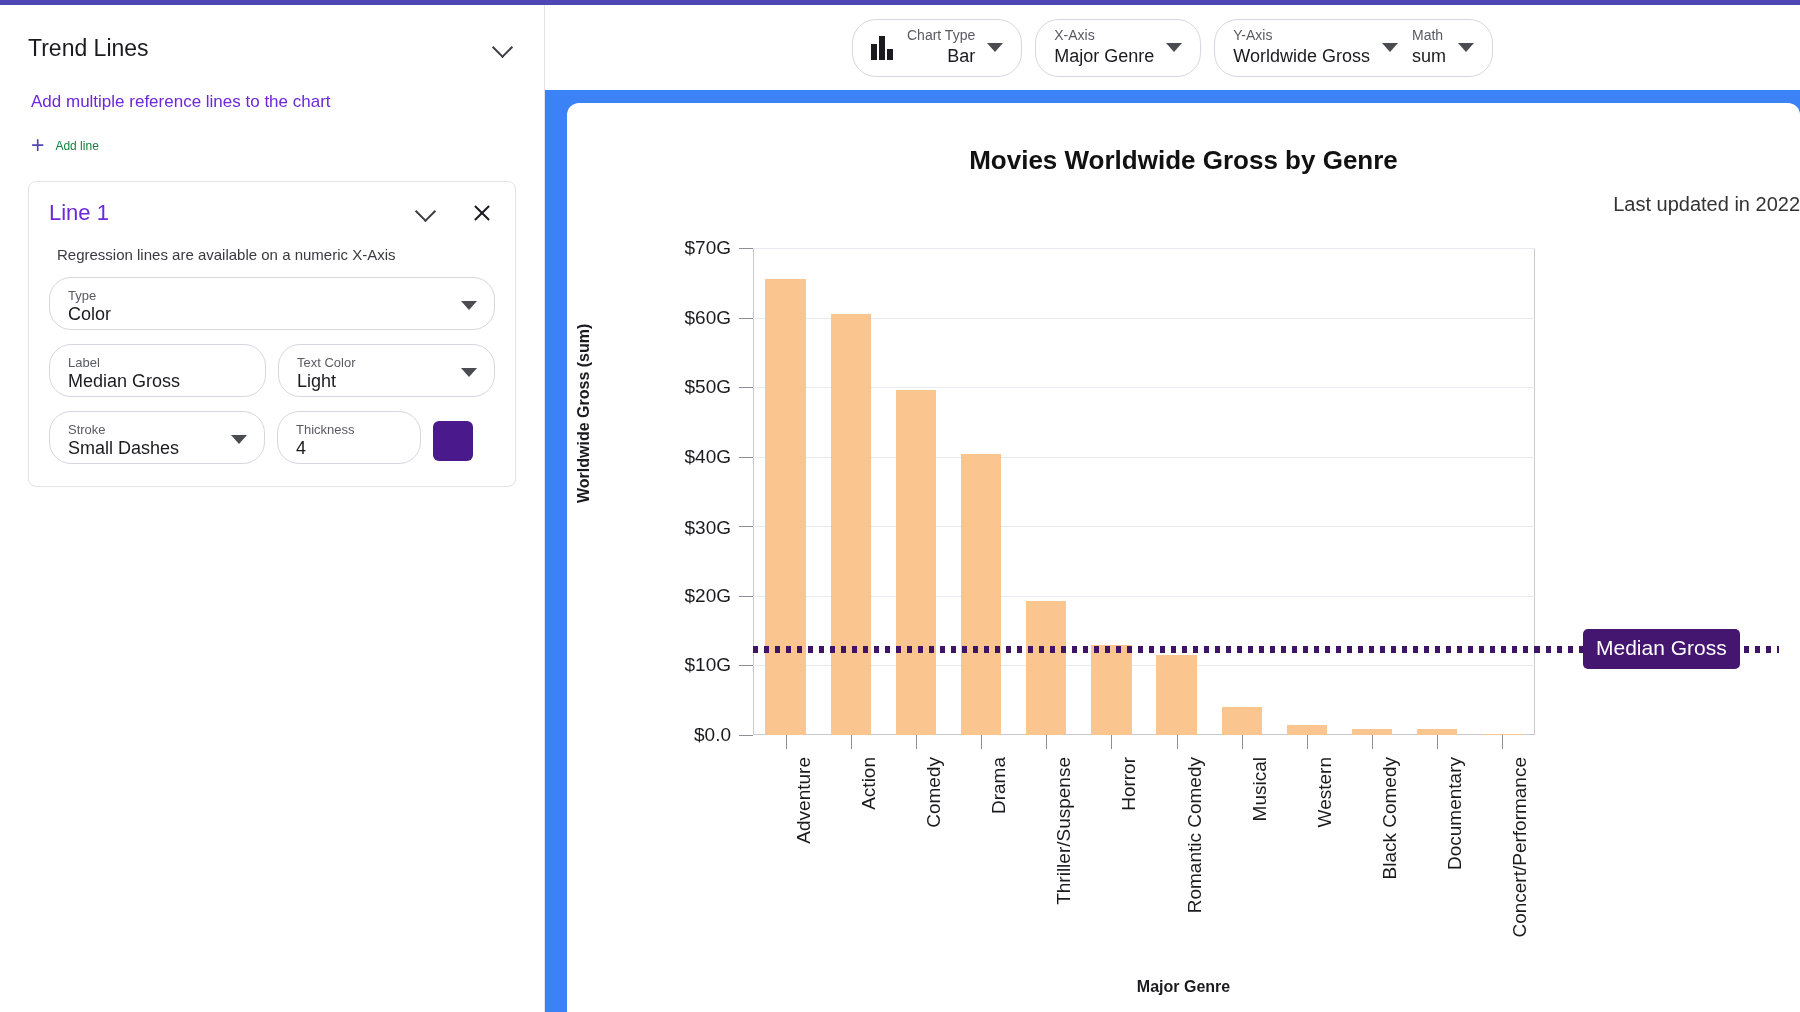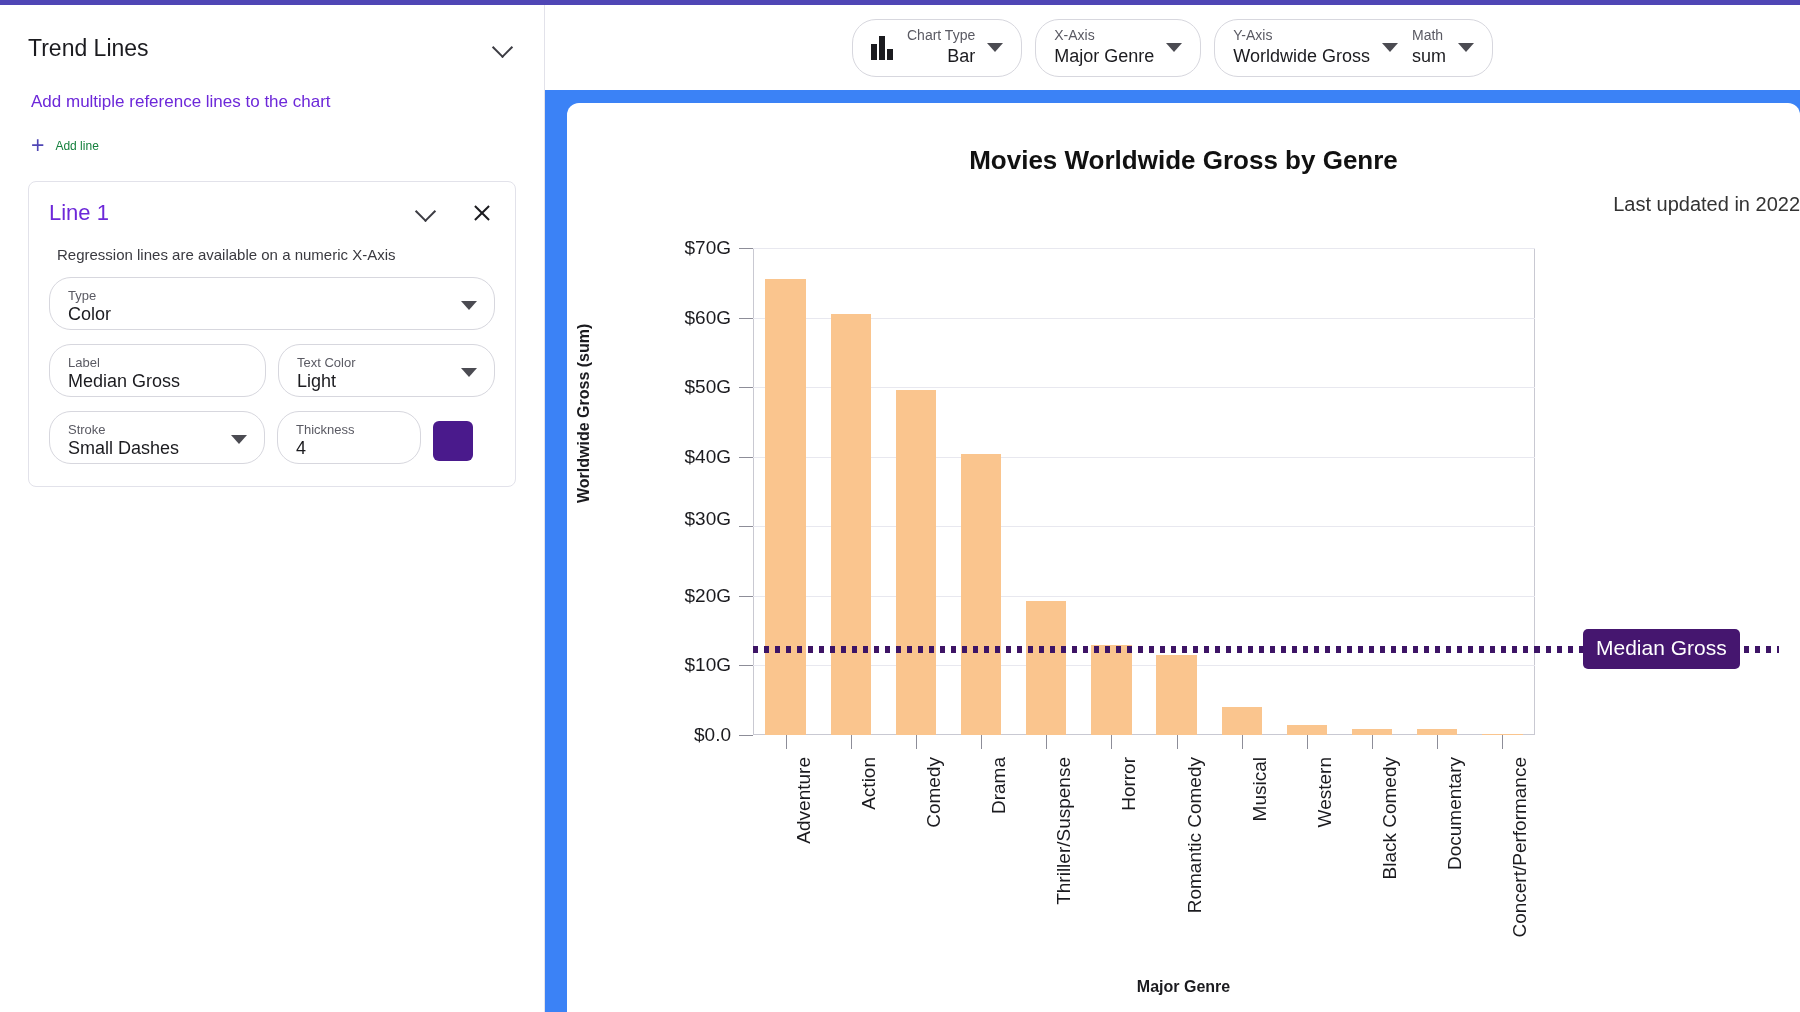--- a/index.html
+++ b/index.html
@@ -342,21 +342,21 @@
             <div class="ytick-mark" style="top: 487px;"></div>
             <div class="ytick-lbl" style="top: 487px;">$0.0</div>
             <div class="gridline" style="top: 417.429px;"></div>
             <div class="ytick-mark" style="top: 417.429px;"></div>
             <div class="ytick-lbl" style="top: 417.429px;">$10G</div>
             <div class="gridline" style="top: 347.857px;"></div>
             <div class="ytick-mark" style="top: 347.857px;"></div>
             <div class="ytick-lbl" style="top: 347.857px;">$20G</div>
             <div class="gridline" style="top: 278.286px;"></div>
             <div class="ytick-mark" style="top: 278.286px;"></div>
-            <div class="ytick-lbl" style="top: 271px; text-align: center;">$30G</div>
+            <div class="ytick-lbl" style="top: 280px; text-align: center;">$30G</div>
             <div class="gridline" style="top: 208.714px;"></div>
             <div class="ytick-mark" style="top: 208.714px;"></div>
             <div class="ytick-lbl" style="top: 208.714px;">$40G</div>
             <div class="gridline" style="top: 139.143px;"></div>
             <div class="ytick-mark" style="top: 139.143px;"></div>
             <div class="ytick-lbl" style="top: 139.143px;">$50G</div>
             <div class="gridline" style="top: 69.5714px;"></div>
             <div class="ytick-mark" style="top: 69.5714px;"></div>
             <div class="ytick-lbl" style="top: 69.5714px; text-align: center;">$60G</div>
             <div class="gridline" style="top: 0px;"></div>

